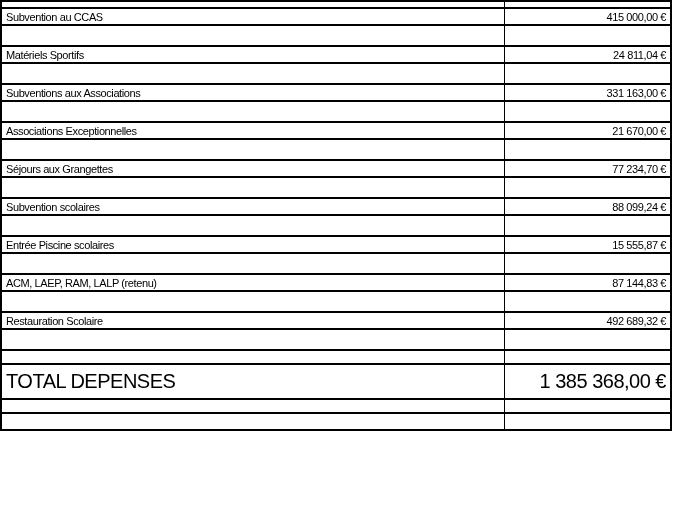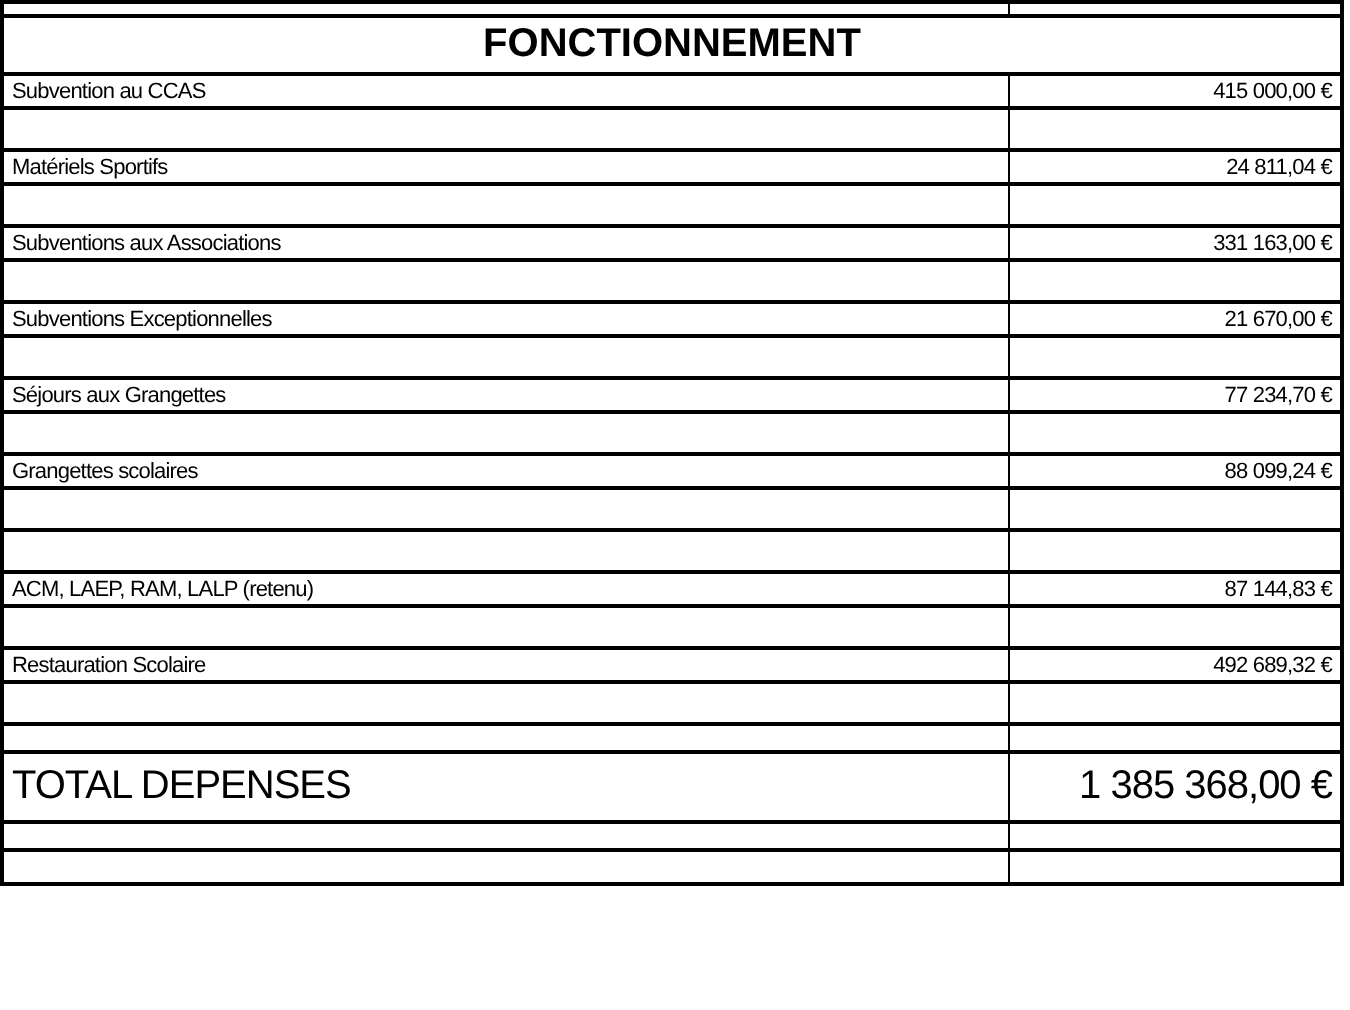--- a/index.html
+++ b/index.html
@@ -59,23 +59,20 @@
 <table class="budget">
   <colgroup>
     <col class="c-label">
     <col class="c-amount">
   </colgroup>
   <tbody id="table-body">
     <tr class="thin">
       <td></td>
       <td></td>
     </tr>
-    <tr class="title-row">
-      <td colspan="2">FONCTIONNEMENT</td>
-    </tr>
 
   <tr class="item">
     <td class="label">Subvention au CCAS</td>
     <td class="amount">415 000,00 €</td>
   </tr>
 
   <tr class="spacer">
     <td></td>
     <td></td>
   </tr>
@@ -94,49 +91,53 @@
     <td class="label">Subventions aux Associations</td>
     <td class="amount">331 163,00 €</td>
   </tr>
 
   <tr class="spacer">
     <td></td>
     <td></td>
   </tr>
 
   <tr class="item">
-    <td class="label">Subventions Exceptionnelles</td>
+    <td class="label">Associations Exceptionnelles</td>
     <td class="amount">21 670,00 €</td>
   </tr>
 
   <tr class="spacer">
     <td></td>
     <td></td>
   </tr>
 
   <tr class="item">
     <td class="label">Séjours aux Grangettes</td>
     <td class="amount">77 234,70 €</td>
   </tr>
 
   <tr class="spacer">
     <td></td>
     <td></td>
   </tr>
 
   <tr class="item">
-    <td class="label">Grangettes scolaires</td>
+    <td class="label">Subvention scolaires</td>
     <td class="amount">88 099,24 €</td>
   </tr>
 
   <tr class="spacer">
     <td></td>
     <td></td>
   </tr>
 
+  <tr class="item">
+    <td class="label">Entrée Piscine scolaires</td>
+    <td class="amount">15 555,87 €</td>
+  </tr>
 
   <tr class="spacer">
     <td></td>
     <td></td>
   </tr>
 
   <tr class="item">
     <td class="label">ACM, LAEP, RAM, LALP (retenu)</td>
     <td class="amount">87 144,83 €</td>
   </tr>

